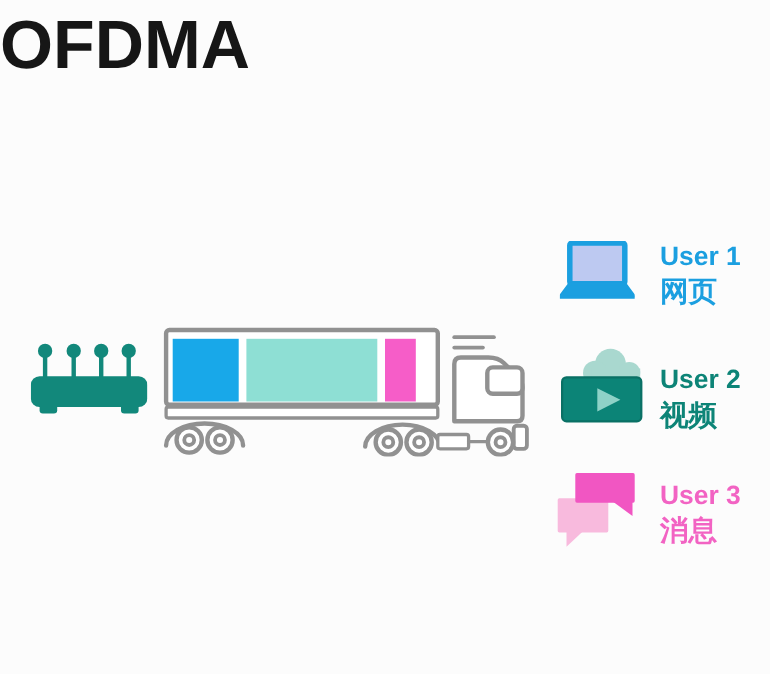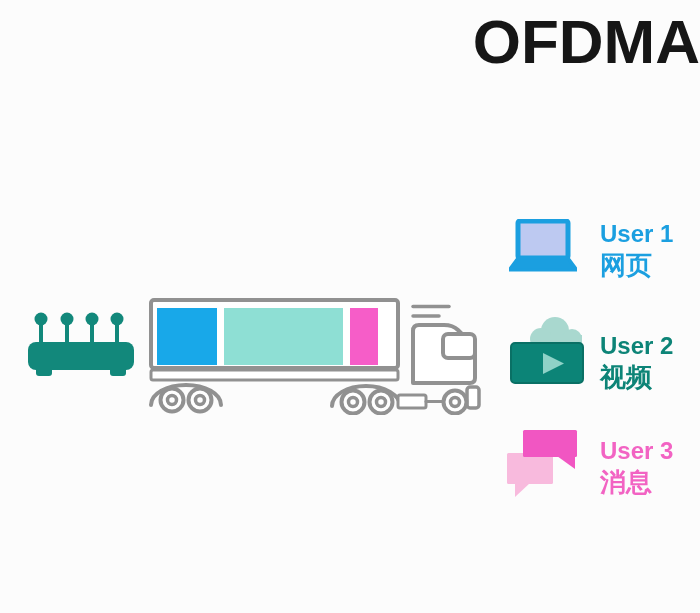--- a/index.html
+++ b/index.html
@@ -7,21 +7,21 @@
     width:700px;height:613px;
     font-family:"Liberation Sans","DejaVu Sans",sans-serif;
     background:#ffffff;
   }
   .canvas{
     position:relative;width:700px;height:613px;overflow:hidden;
     background:#fcfcfc;
   }
   .title{
     position:absolute;left:0;top:10px;width:100%;
-    text-align:right;
+    text-align:left;
     font-size:62px;line-height:64px;font-weight:bold;
     color:#161616;letter-spacing:0px;
   }
   .abs{position:absolute;}
   
   .user-labels{position:absolute;width:110px;}
   .user-name{font-size:24px;font-weight:bold;line-height:26px;}
   .user-service{font-size:26px;font-weight:600;line-height:28px;margin-top:4px;}
   .c-blue{color:#1b9fe0;}
   .c-teal{color:#0d8477;}

